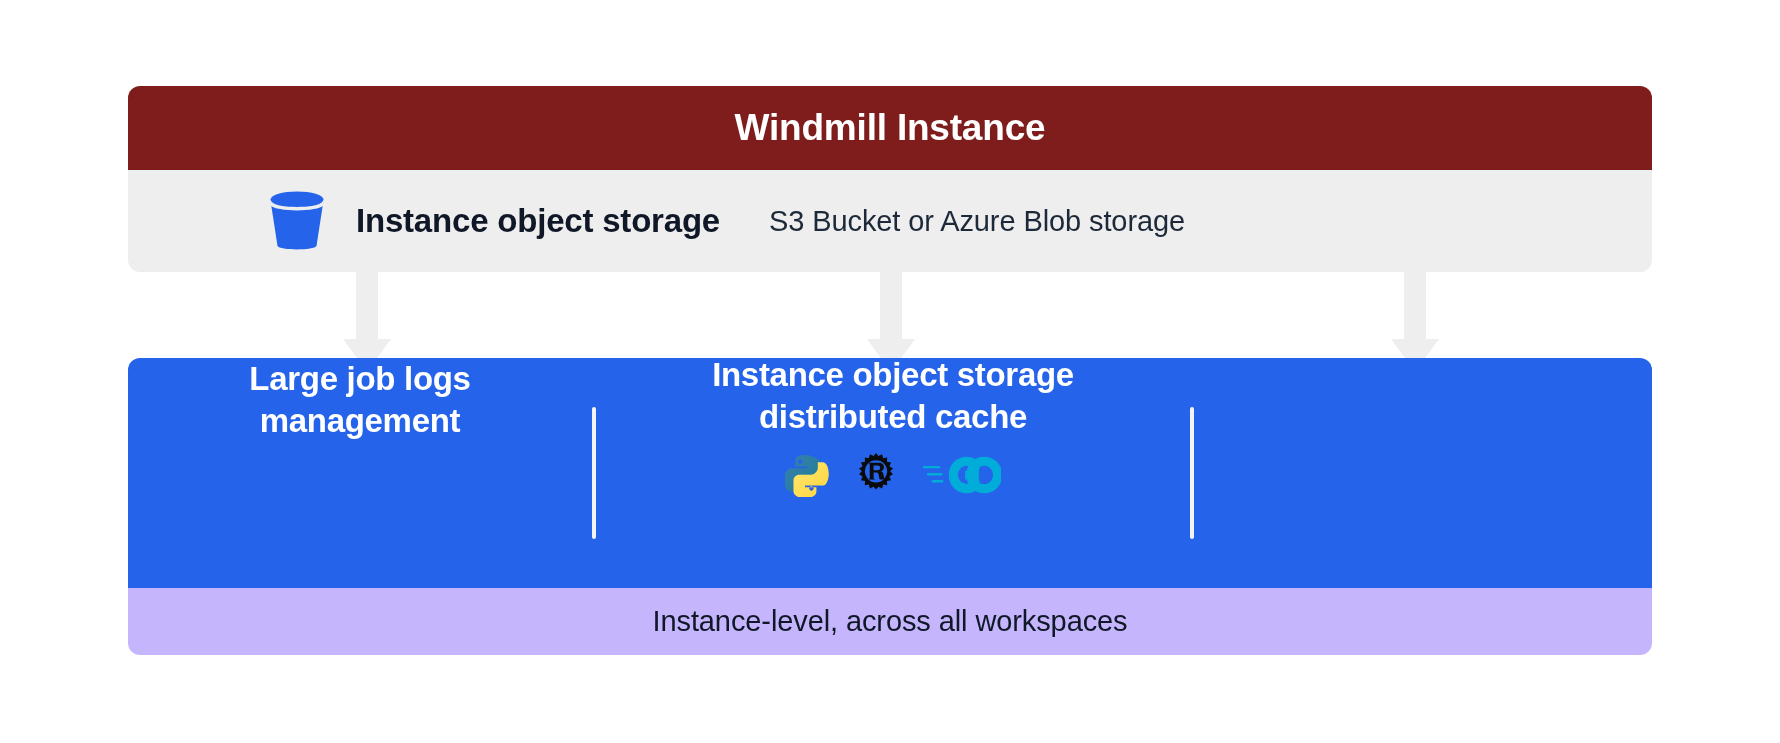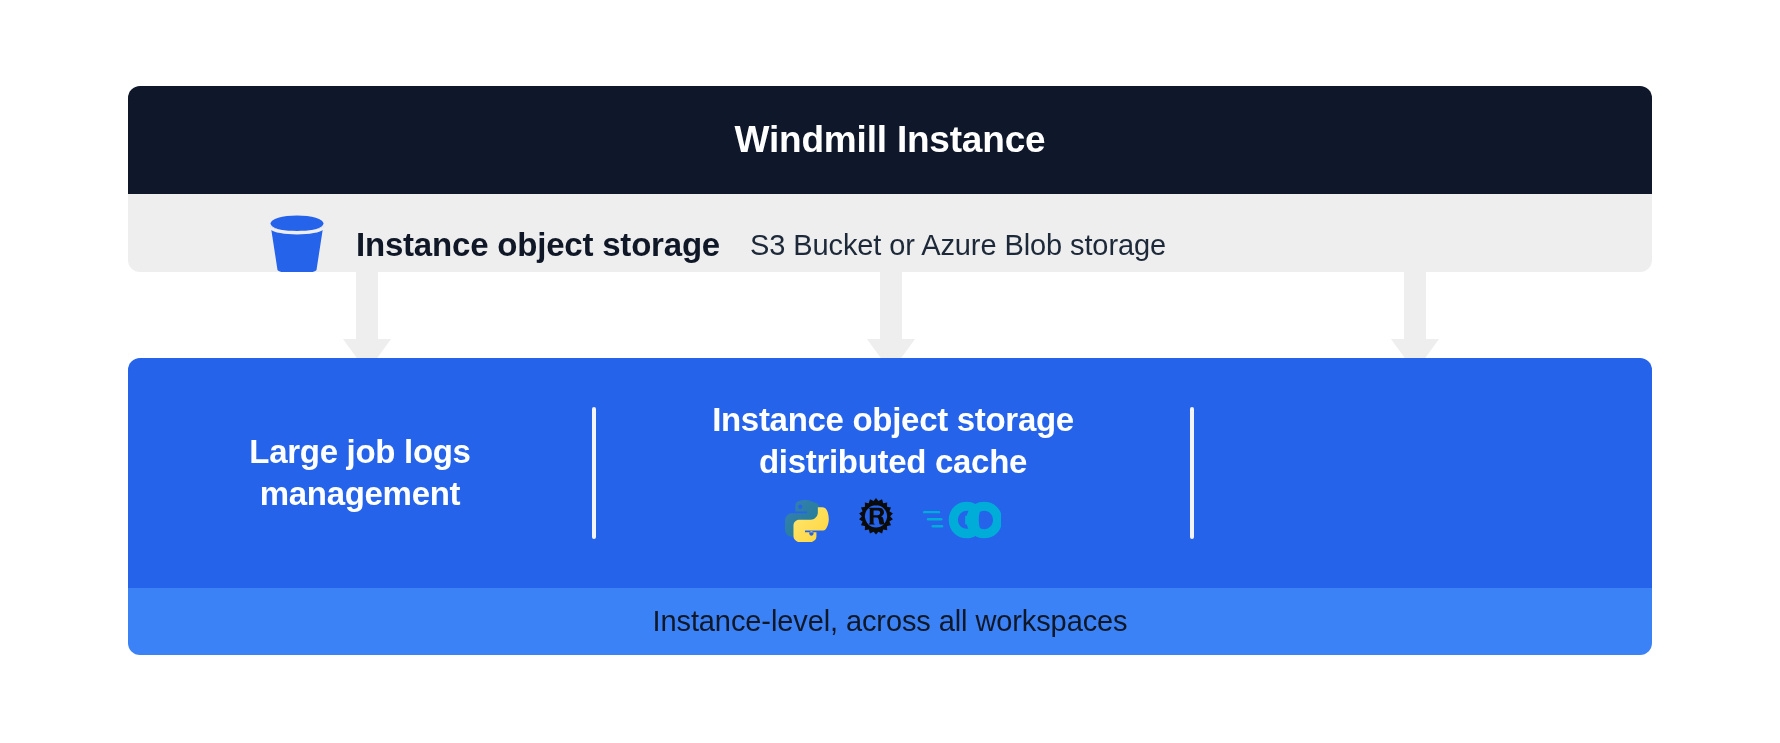--- a/index.html
+++ b/index.html
@@ -28,22 +28,22 @@
   .top-card {
     position: absolute;
     left: 128px;
     top: 86px;
     width: 1524px;
     height: 186px;
     border-radius: 12px;
     overflow: hidden;
   }
   .instance-header {
-    height: 108px;
-    background: #0f172a;
+    height: 84px;
+    background: #7f1d1d;
     display: flex;
     align-items: center;
     justify-content: center;
   }
   .instance-header-title {
     color: #ffffff;
     font-size: 37px;
     font-weight: bold;
     letter-spacing: -0.2px;
   }
@@ -63,21 +63,21 @@
   }
   .storage-label {
     margin-left: 30px;
     font-size: 33px;
     font-weight: bold;
     color: #101828;
     white-space: nowrap;
     letter-spacing: -0.2px;
   }
   .storage-sub {
-    margin-left: 30px;
+    margin-left: 49px;
     font-size: 29px;
     font-weight: normal;
     color: #1d2939;
     white-space: nowrap;
     letter-spacing: -0.1px;
   }
 
   
   .connectors {
     position: absolute;
@@ -92,21 +92,21 @@
   .features-panel {
     position: absolute;
     left: 128px;
     top: 358px;
     width: 1524px;
     height: 230px;
     background: #2563eb;
     border-top-left-radius: 12px;
     border-top-right-radius: 12px;
     display: flex;
-    align-items: center;
+    align-items: flex-start;
   }
   .feature-col {
     position: relative;
     display: flex;
     flex-direction: column;
     align-items: center;
     justify-content: center;
     box-sizing: border-box;
     padding: 0 12px;
   }
@@ -142,21 +142,21 @@
   }
   .lang-icon { display: block; }
 
   
   .footer-strip {
     position: absolute;
     left: 128px;
     top: 588px;
     width: 1524px;
     height: 67px;
-    background: #3b82f6;
+    background: #c4b5fd;
     border-bottom-left-radius: 12px;
     border-bottom-right-radius: 12px;
     display: flex;
     align-items: center;
     justify-content: center;
   }
   .footer-text {
     font-size: 29px;
     color: #101828;
     letter-spacing: -0.1px;

